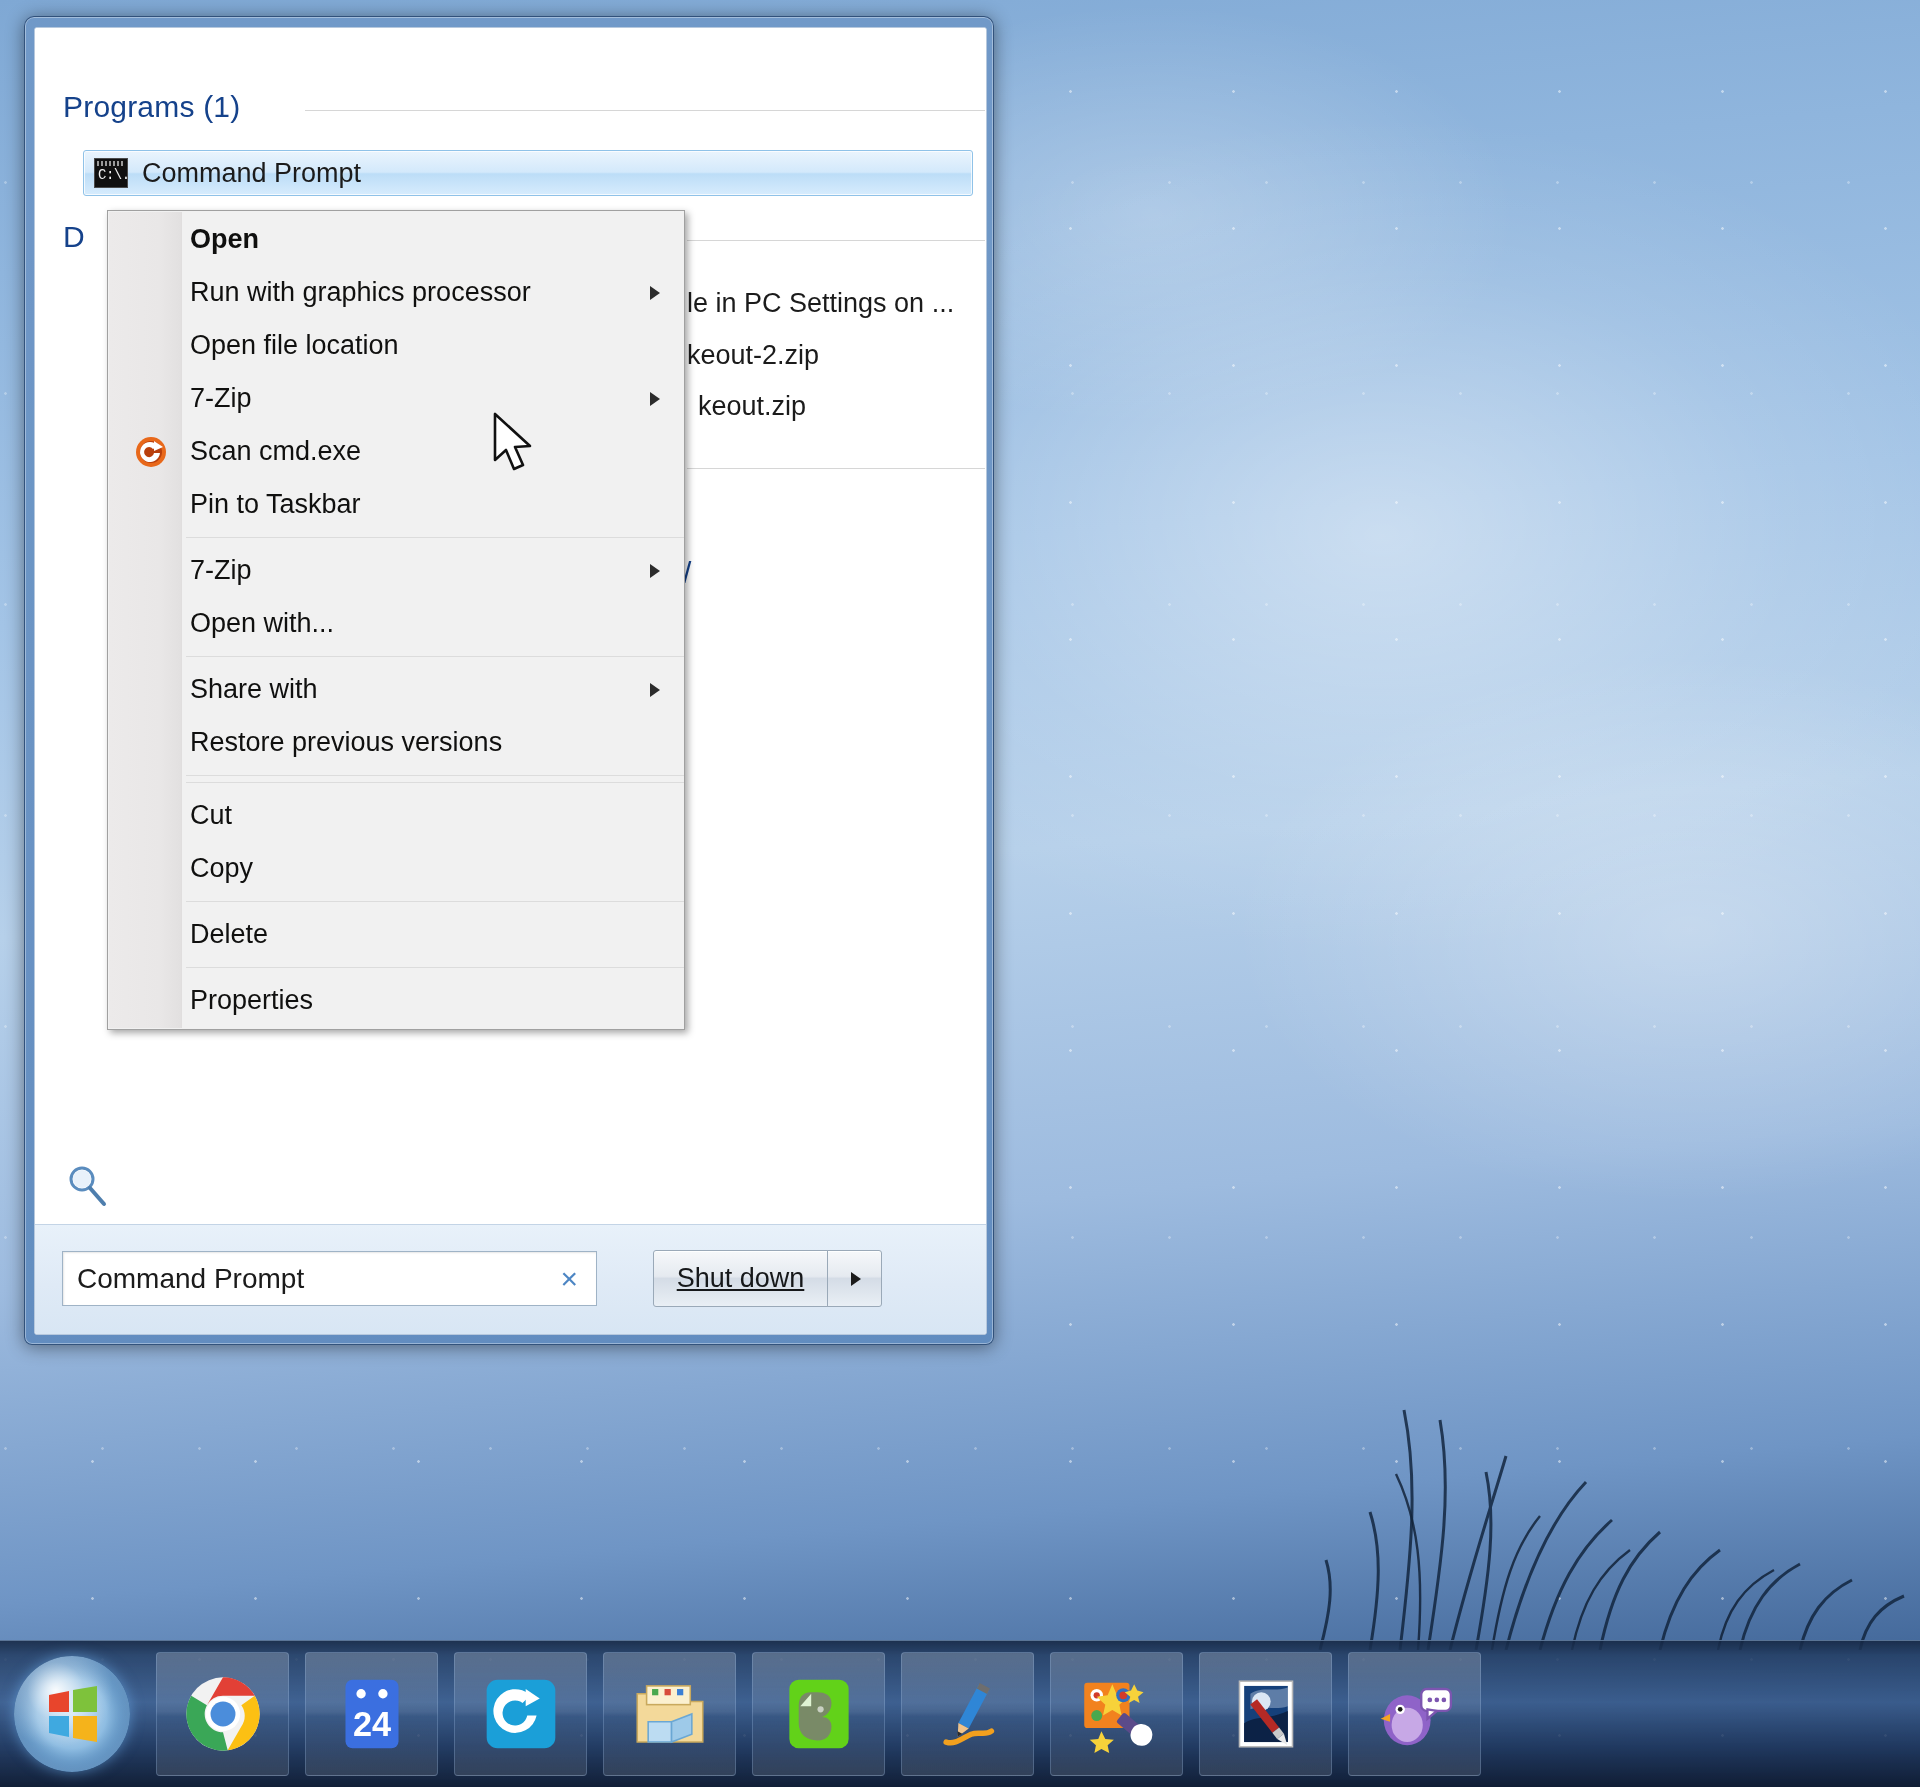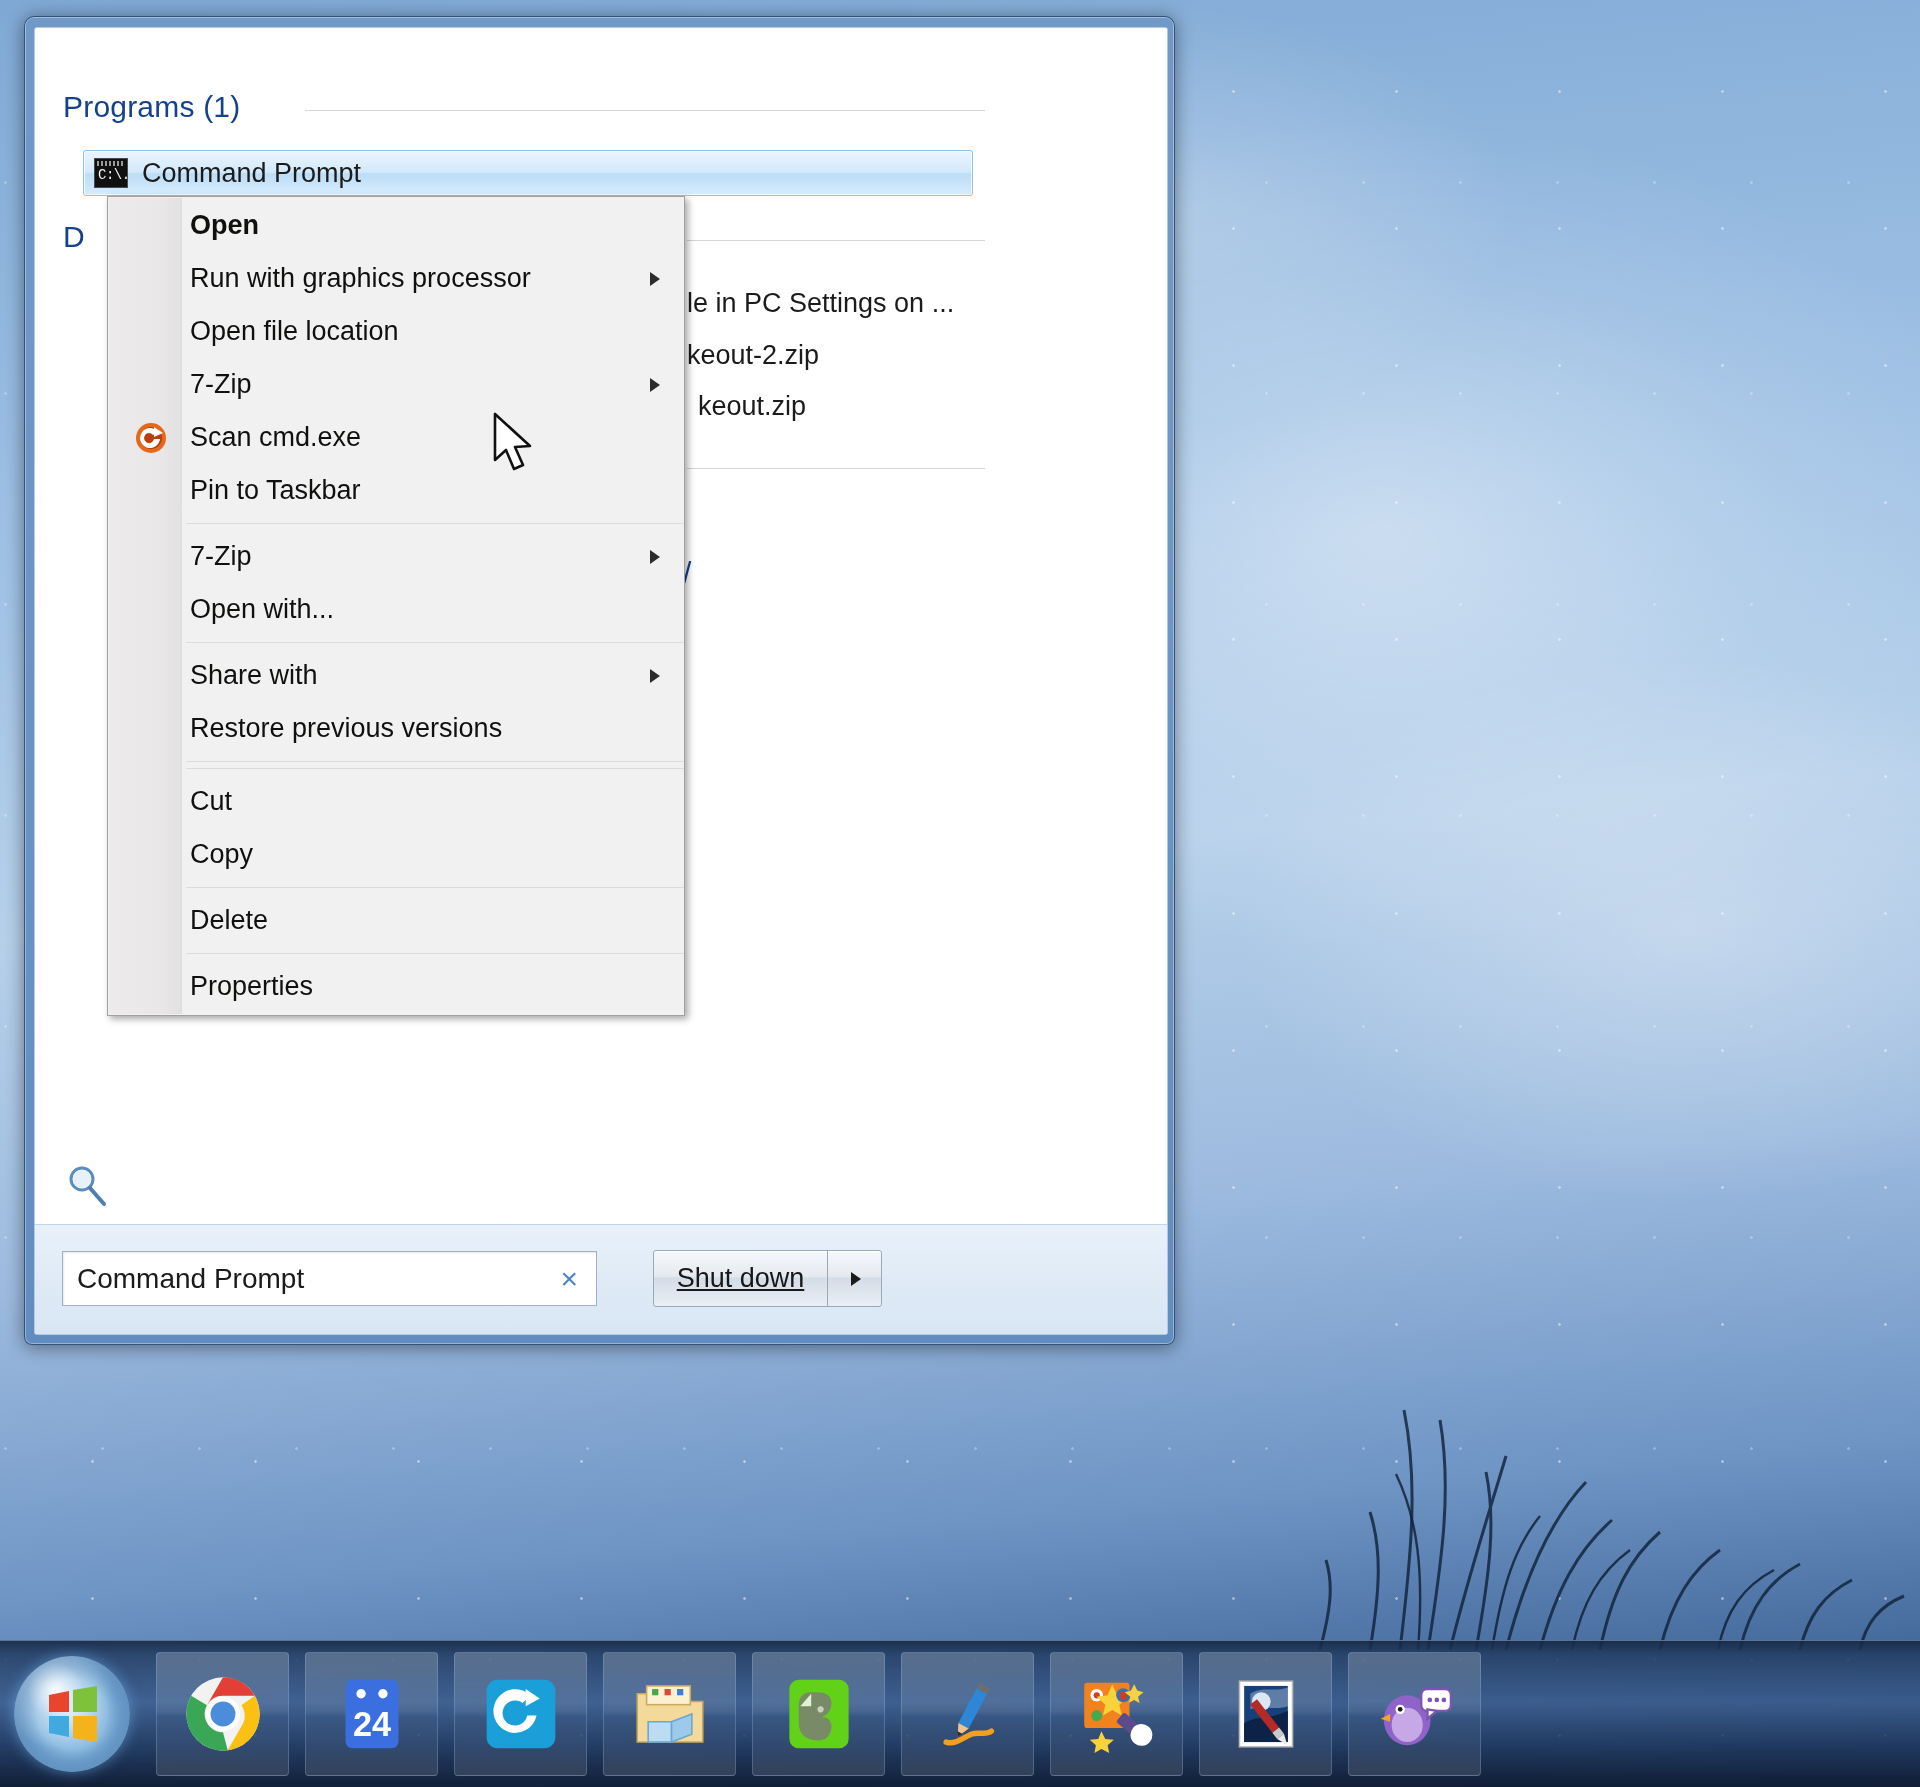--- a/index.html
+++ b/index.html
@@ -29,21 +29,21 @@
   }
   
   #grass {
     position: absolute; right: 0; bottom: 137px; width: 620px; height: 430px;
     pointer-events: none; opacity: .92;
   }
 
   
   #start-menu {
     position: absolute; left: 24px; top: 16px;
-    width: 1151px; height: 1329px;
+    width: 970px; height: 1329px;
     border-radius: 10px 10px 8px 8px;
     background: linear-gradient(180deg, rgba(112,152,199,.96) 0%, rgba(96,139,190,.96) 100%);
     border: 1px solid rgba(40,70,110,.85);
     box-shadow: 0 2px 18px rgba(0,0,0,.45), inset 0 0 0 1px rgba(255,255,255,.35);
     padding: 10px 6px 9px 9px;
   }
   #start-menu-inner {
     position: relative; width: 100%; height: 100%;
     background: #ffffff;
     border: 1px solid #b6c8dd;
@@ -135,21 +135,21 @@
   #shutdown-arrow {
     width: 55px; height: 57px; margin-left: -1px;
     background: linear-gradient(180deg,#f6f8fa 0%,#e5eaf0 46%,#d4dce6 50%,#e9eff5 100%);
     border: 1px solid #9aa9b8; border-radius: 0 3px 3px 0;
     display: flex; align-items: center; justify-content: center;
     box-shadow: inset 0 1px 0 rgba(255,255,255,.9);
   }
 
   
   #context-menu {
-    position: absolute; left: 72px; top: 168px;
+    position: absolute; left: 72px; top: 182px;
     width: 578px;
     background: #f1f1f1;
     border: 1px solid #a0a0a0;
     box-shadow: 3px 3px 7px rgba(0,0,0,.35);
     padding: 2px 0;
     z-index: 40;
   }
   #context-menu::before {
     
     content: ""; position: absolute; left: 1px; top: 1px; bottom: 1px; width: 72px;

